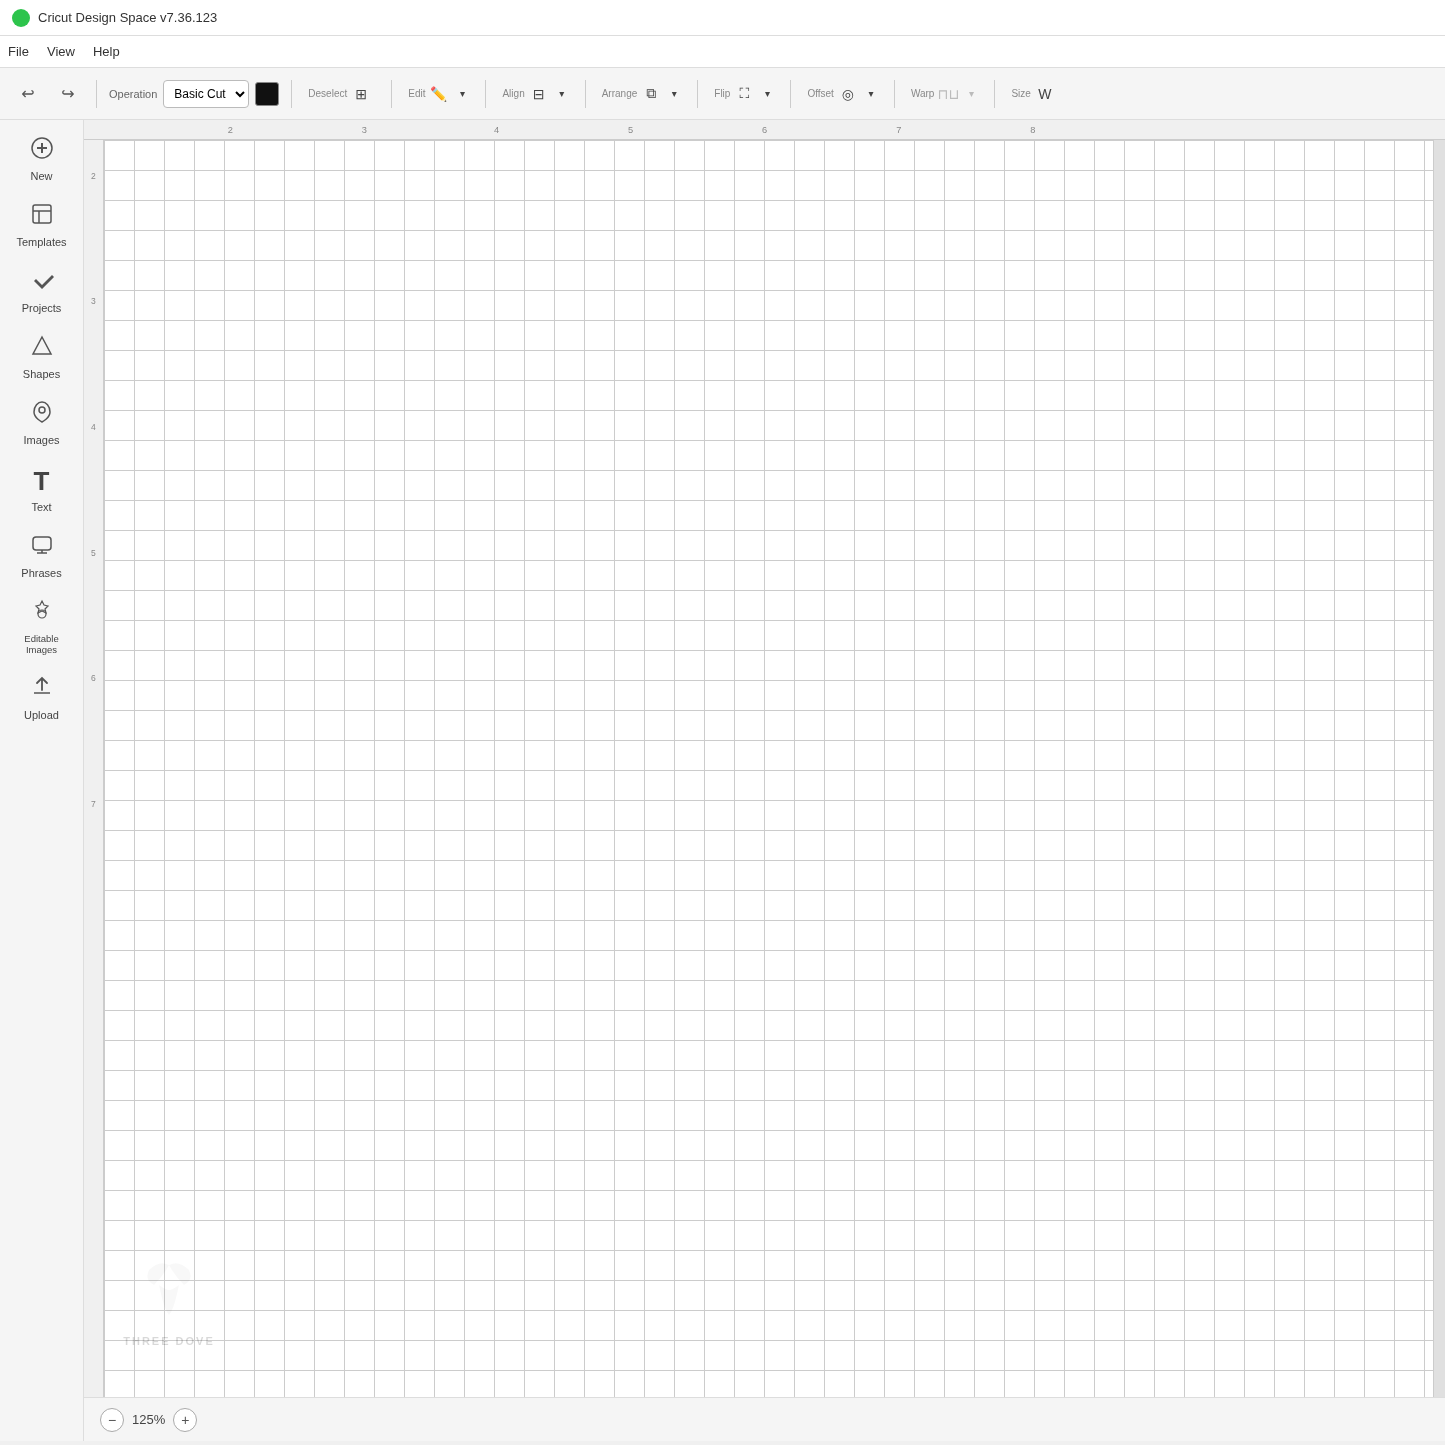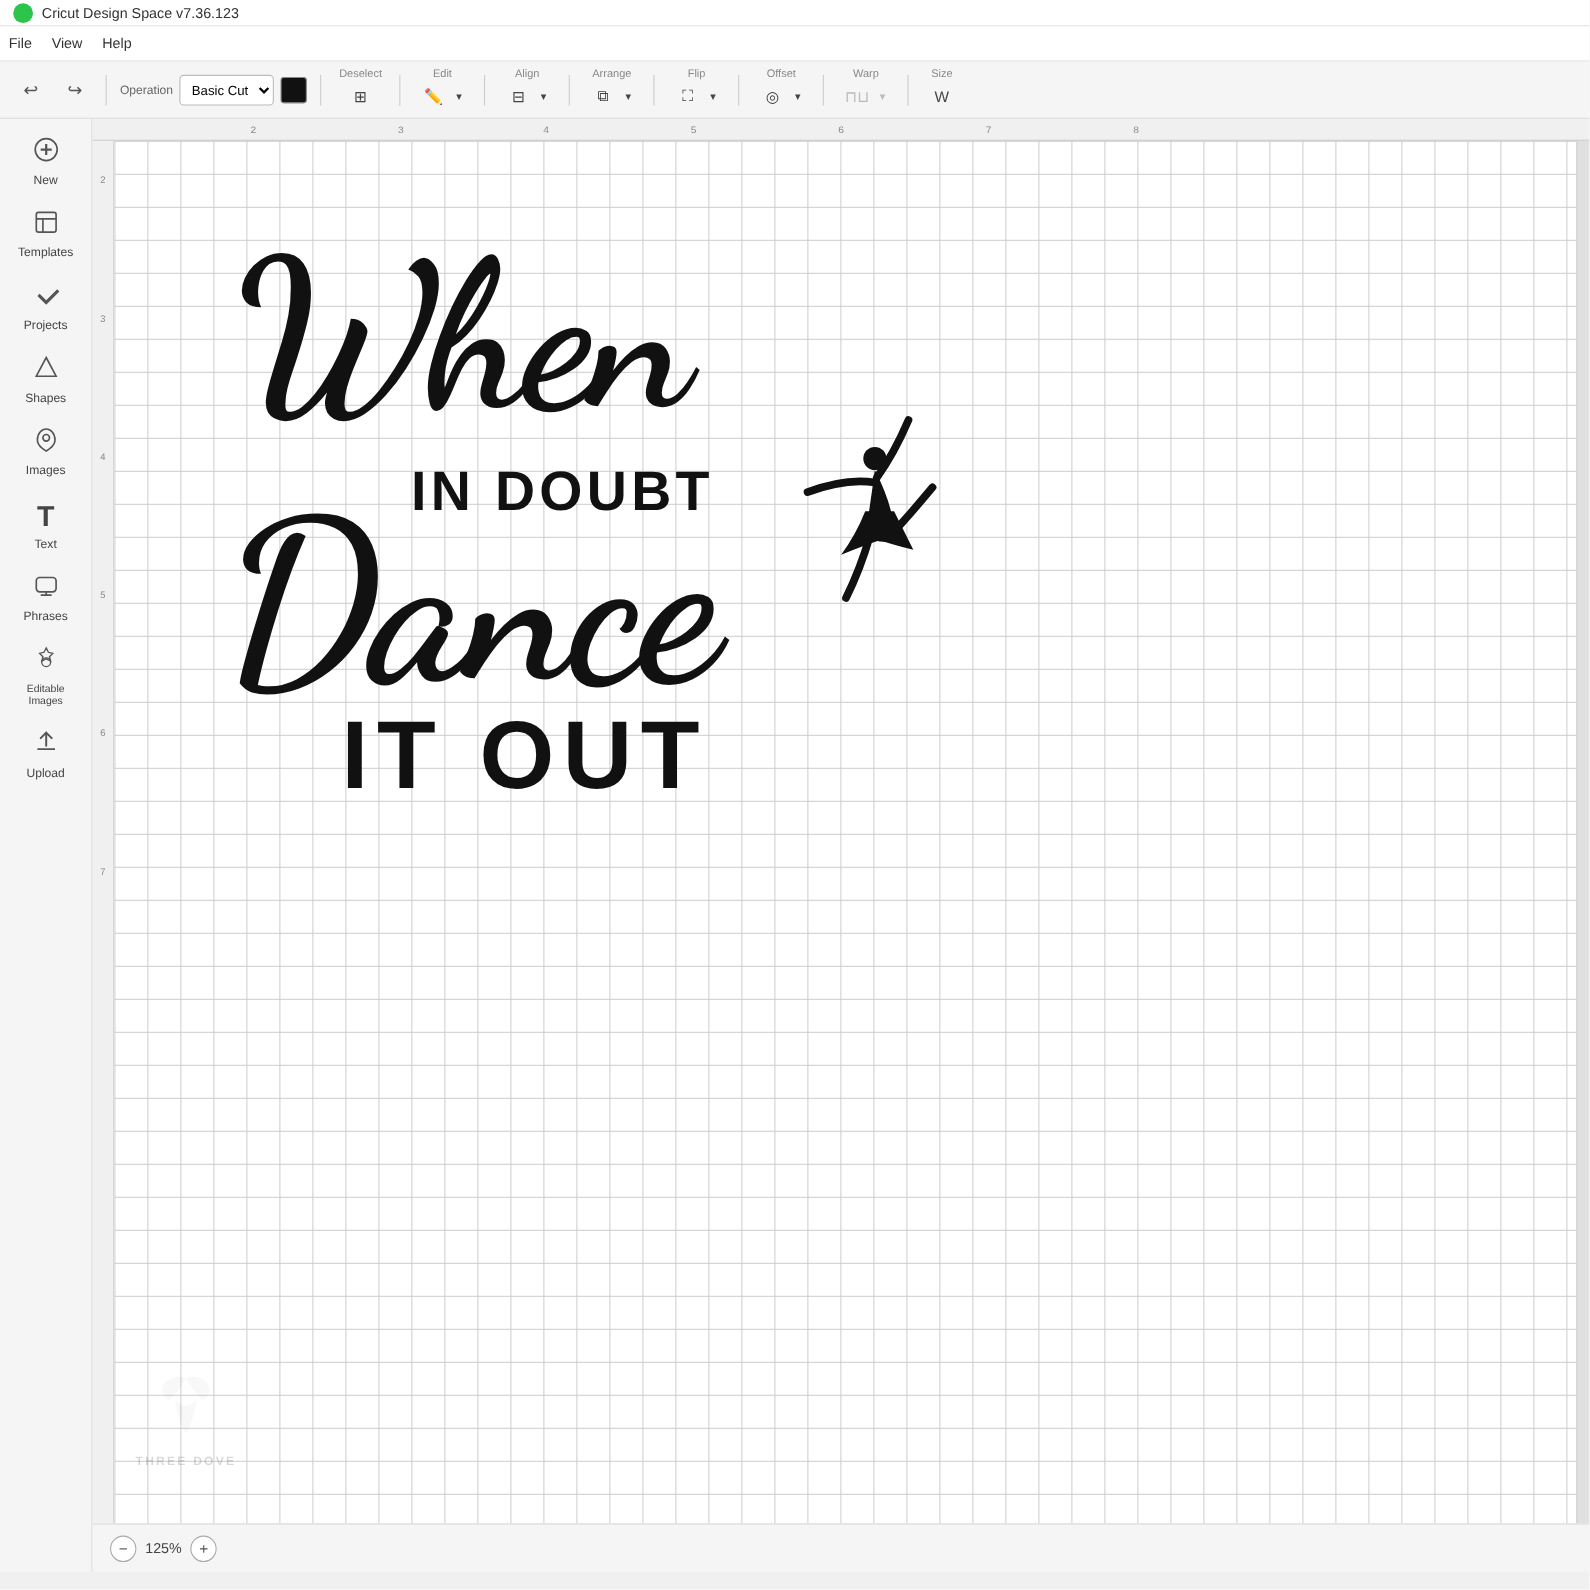--- a/index.html
+++ b/index.html
@@ -1,20 +1,20 @@
 <!DOCTYPE html>
 <html><head>
   <meta charset="utf-8">
   <style>
     * { box-sizing: border-box; margin: 0; padding: 0; }
     body { width: 1445px; height: 1445px; overflow: hidden; font-family: 'Segoe UI', Arial, sans-serif; background: #f0f0f0; }
 
     
     #titlebar {
-      height: 24px;
+      height: 36px;
       background: #fff;
       display: flex;
       align-items: center;
       padding: 0 12px;
       border-bottom: 1px solid #ddd;
       font-size: 13px;
       color: #333;
       gap: 8px;
     }
     #titlebar .cricut-logo {
@@ -100,21 +100,21 @@
       height: 28px; font-size: 12px;
       border: 1px solid #bbb; border-radius: 4px; padding: 0 6px;
       background: #fff; cursor: pointer;
     }
     .color-swatch {
       width: 24px; height: 24px;
       background: #111; border: 1px solid #888; border-radius: 3px; cursor: pointer;
     }
 
     .toolbar-group {
-      display: flex; flex-direction: column; align-items: center; margin: 0 4px;
+      display: flex; flex-direction: row; align-items: center; margin: 0 4px;
     }
     .toolbar-group-label {
       font-size: 10px; color: #888; margin-bottom: 1px;
     }
     .toolbar-group-content {
       display: flex; align-items: center; gap: 2px;
     }
     .toolbar-icon-btn {
       width: 28px; height: 28px;
       display: flex; align-items: center; justify-content: center;
@@ -475,49 +475,20 @@
             <text x="10" y="300" font-size="9" fill="#888" text-anchor="middle">4</text>
             <text x="10" y="430" font-size="9" fill="#888" text-anchor="middle">5</text>
             <text x="10" y="560" font-size="9" fill="#888" text-anchor="middle">6</text>
             <text x="10" y="690" font-size="9" fill="#888" text-anchor="middle">7</text>
           </svg>
         </div>
 
         <div id="canvas">
           <div id="grid-canvas"></div>
 
-          <div id="design-content">
-            <svg class="design-svg" viewBox="0 0 700 580" xmlns="http://www.w3.org/2000/svg">
-
-              <text x="20" y="175" font-family="'Dancing Script', 'Brush Script MT', cursive" font-size="195" font-weight="700" fill="#111" letter-spacing="-4">When</text>
-
-              <text x="185" y="275" font-family="Arial Black, 'Arial Bold', sans-serif" font-size="52" font-weight="900" fill="#111" letter-spacing="4">IN DOUBT</text>
-
-              <text x="10" y="430" font-family="'Dancing Script', 'Brush Script MT', cursive" font-size="210" font-weight="700" fill="#111" letter-spacing="-3">Dance</text>
-
-              <text x="120" y="535" font-family="Arial Black, 'Arial Bold', sans-serif" font-size="90" font-weight="900" fill="#111" letter-spacing="8">IT OUT</text>
-
-              <g transform="translate(565, 200) scale(0.9)">
-
-                <ellipse cx="60" cy="30" rx="12" ry="12" fill="#111"></ellipse>
-
-                <path d="M60 42 Q55 80 50 110 Q65 120 80 115 Q82 85 60 42z" fill="#111"></path>
-
-                <path d="M60 55 Q30 50 -10 65" stroke="#111" stroke-width="8" fill="none" stroke-linecap="round"></path>
-
-                <path d="M62 50 Q80 25 95 -10" stroke="#111" stroke-width="8" fill="none" stroke-linecap="round"></path>
-
-                <path d="M55 110 Q45 145 30 175" stroke="#111" stroke-width="8" fill="none" stroke-linecap="round"></path>
-
-                <path d="M78 108 Q95 90 120 60" stroke="#111" stroke-width="8" fill="none" stroke-linecap="round"></path>
-
-                <path d="M50 85 Q40 110 25 130 Q50 120 65 115 Q80 120 100 125 Q90 105 80 85z" fill="#111"></path>
-              </g>
-            </svg>
-          </div>
 
           <div id="watermark">
             <svg width="110" height="80" viewBox="0 0 110 80" opacity="0.18">
 
               <path d="M55 10 Q65 5 75 15 Q80 25 70 30 Q60 20 55 10z" fill="#000"></path>
               <path d="M55 10 Q45 5 35 15 Q30 25 40 30 Q50 20 55 10z" fill="#000"></path>
               <path d="M45 30 Q50 55 55 60 Q60 55 65 30 Q58 35 55 35 Q52 35 45 30z" fill="#000"></path>
             </svg>
             <span style="font-size:11px;font-weight:bold;letter-spacing:2px;">THREE DOVE</span>
           </div>

